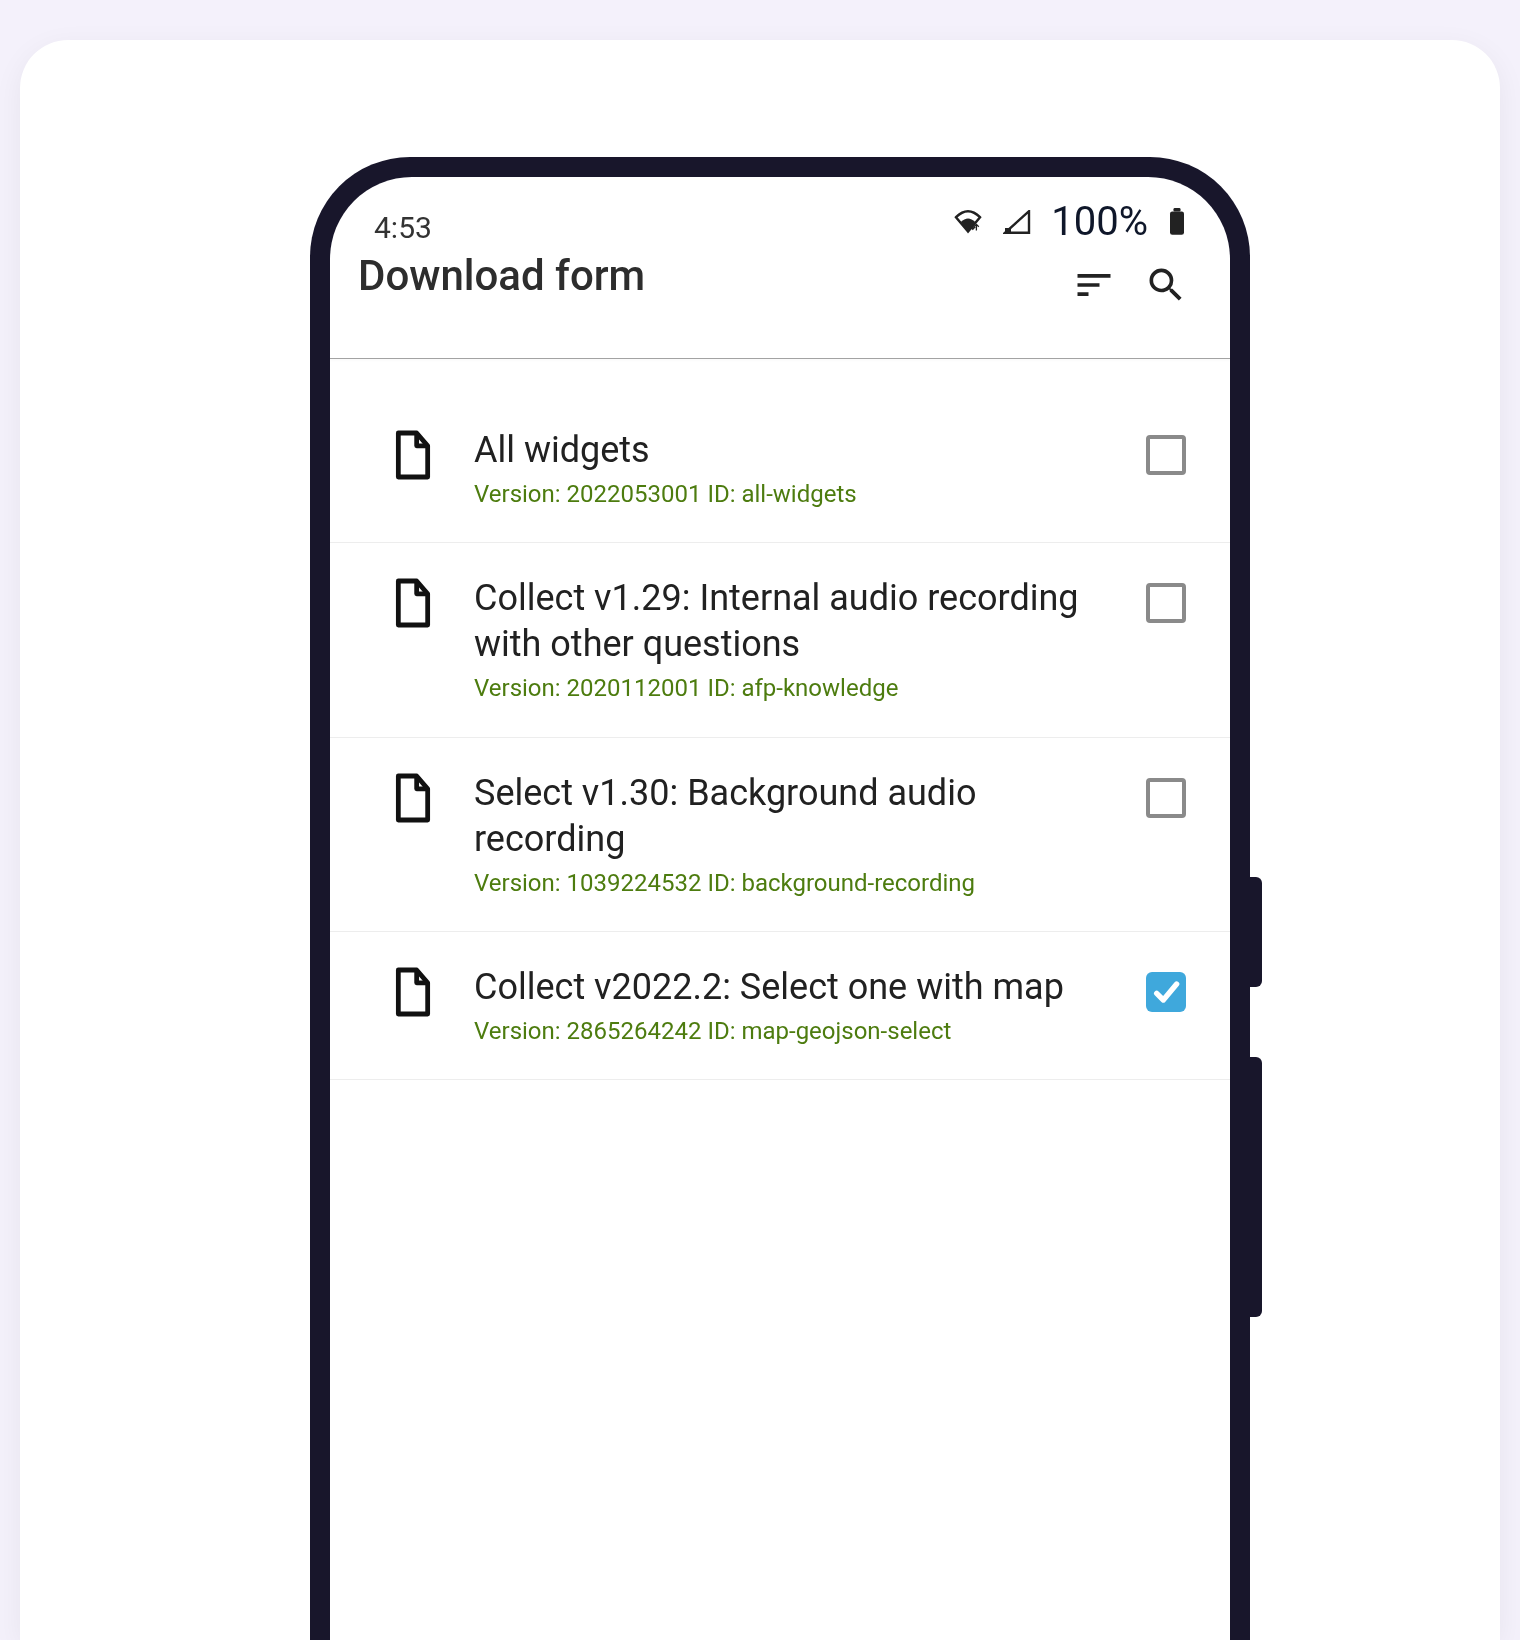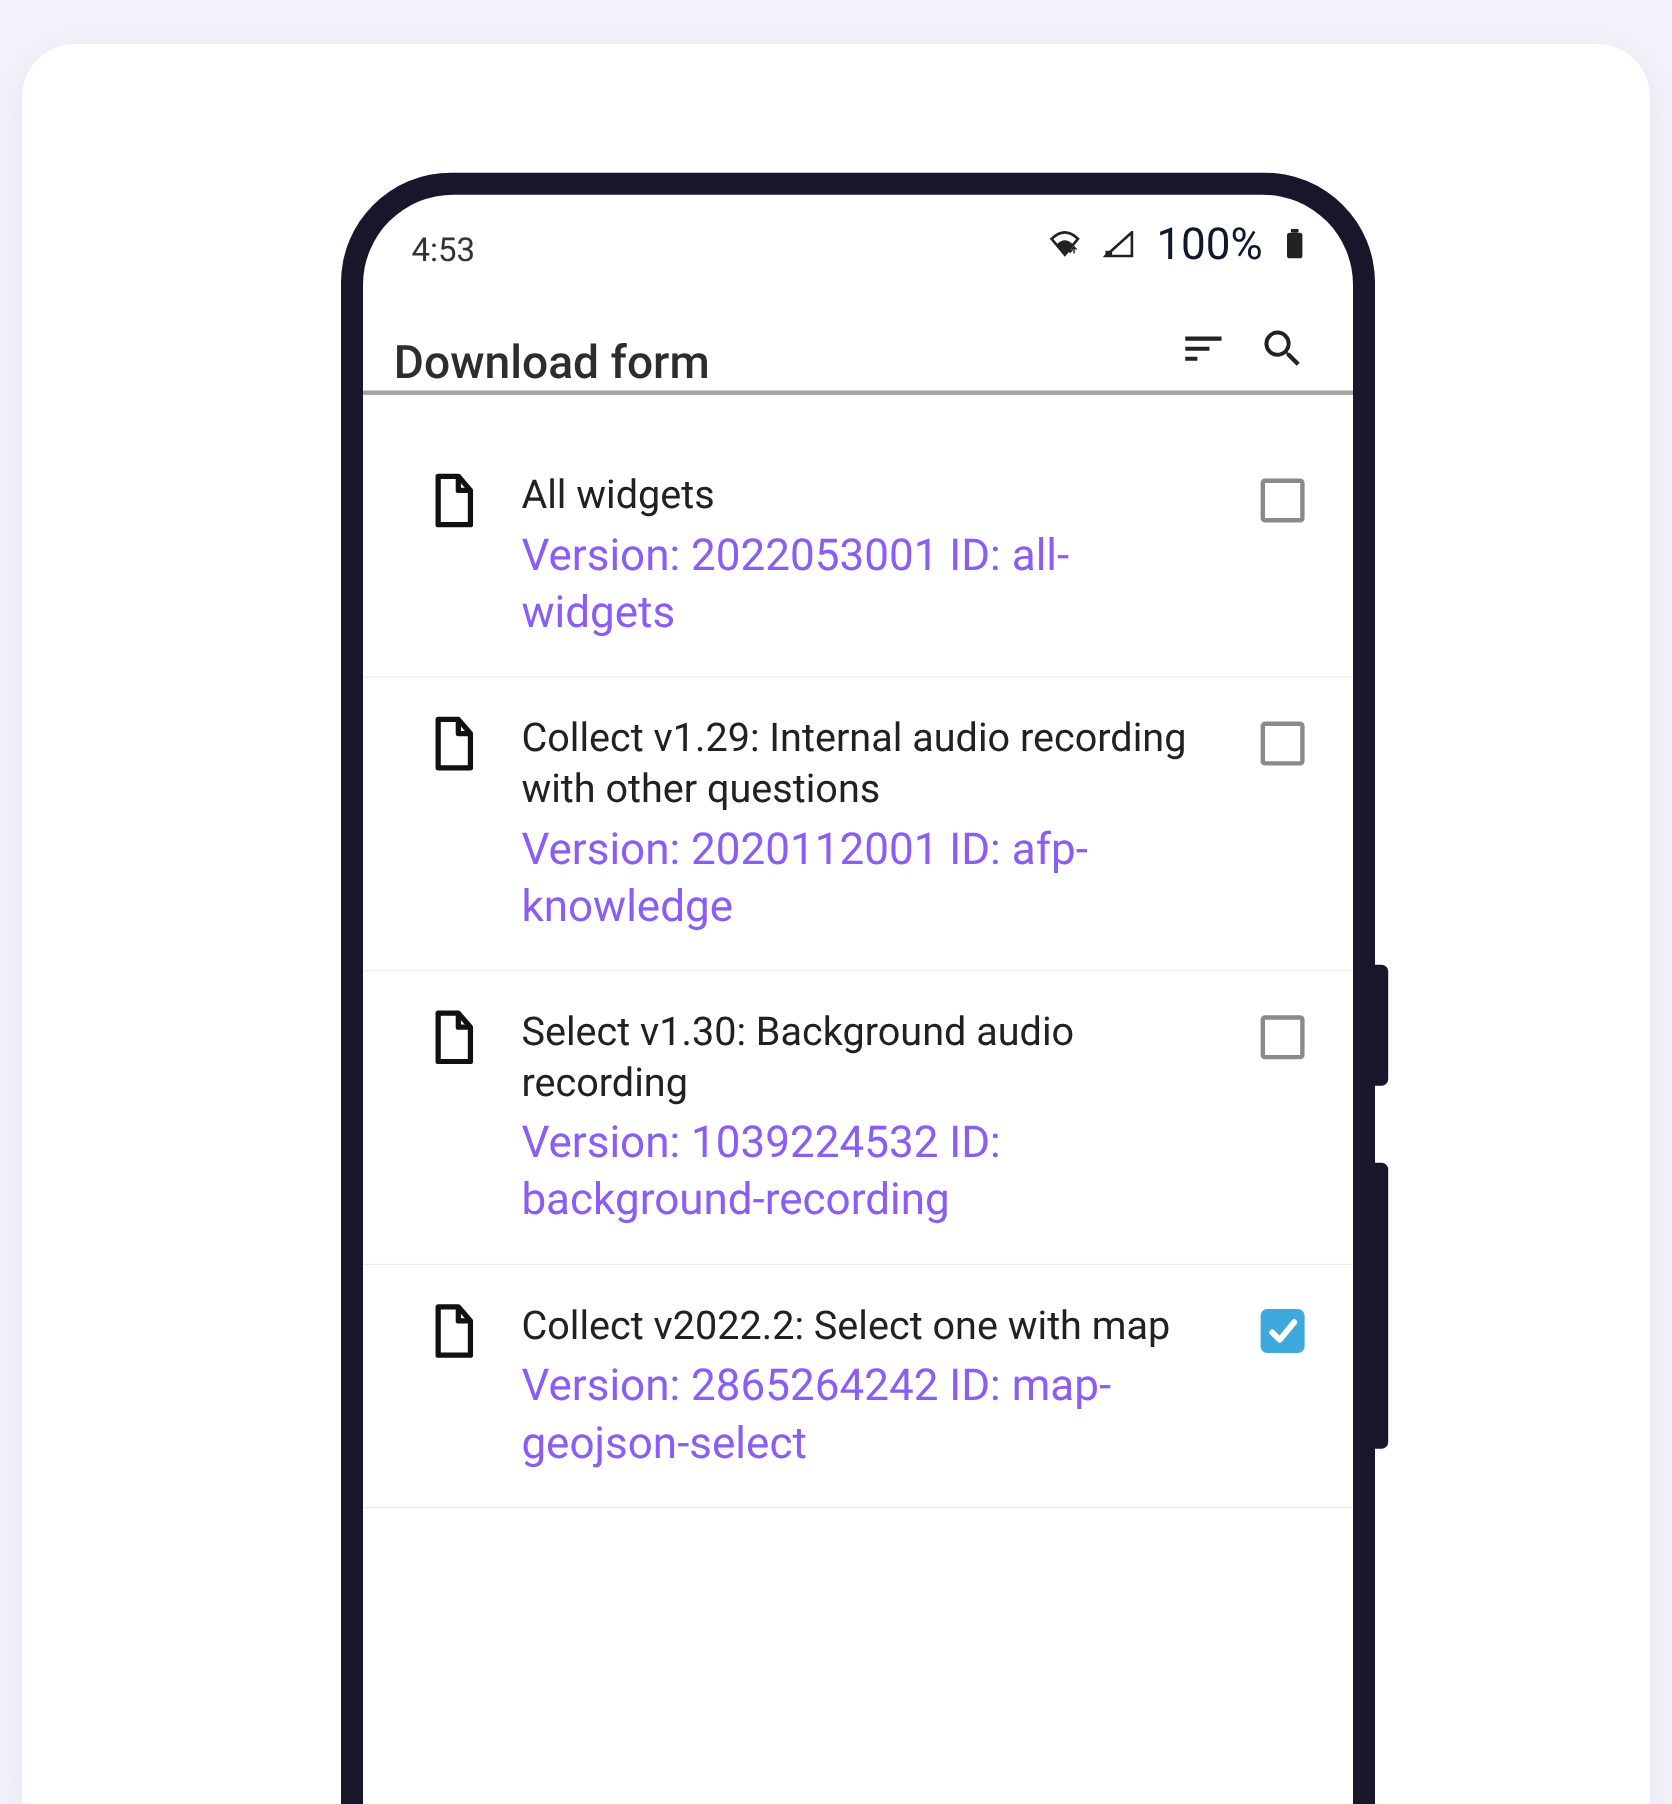--- a/index.html
+++ b/index.html
@@ -61,23 +61,23 @@
     gap: 20px;
     font-size: 40px;
     color: #0f172a;
   }
   .statusbar svg { display: block; }
 
   
   .appbar {
     height: 108px;
     display: flex;
-    align-items: flex-end;
+    align-items: flex-start;
     padding: 0 28px 0 28px;
-    border-bottom: 4px solid #a3a3a3;
+    border-bottom: 1px solid #a3a3a3;
     box-shadow: 0 2px 2px rgba(0,0,0,0.02);
   }
   .appbar-title {
     font-size: 42px;
     font-weight: 500;
     color: #2d2d2d;
     flex: 1;
   }
   .appbar-action {
     width: 72px; height: 72px;
@@ -110,23 +110,23 @@
   }
   .row .title {
     font-size: 36px;
     line-height: 1.28;
     color: #212121;
     font-weight: 400;
     margin-bottom: 6px;
     word-wrap: break-word;
   }
   .row .sub {
-    font-size: 40px;
+    font-size: 24px;
     line-height: 1.3;
-    color: #8b5cf6;
+    color: #4d7c0f;
     word-wrap: break-word;
   }
   .row .cb {
     width: 60px;
     display: flex;
     align-items: flex-start;
     justify-content: center;
     padding-top: 8px;
     flex-shrink: 0;
   }

